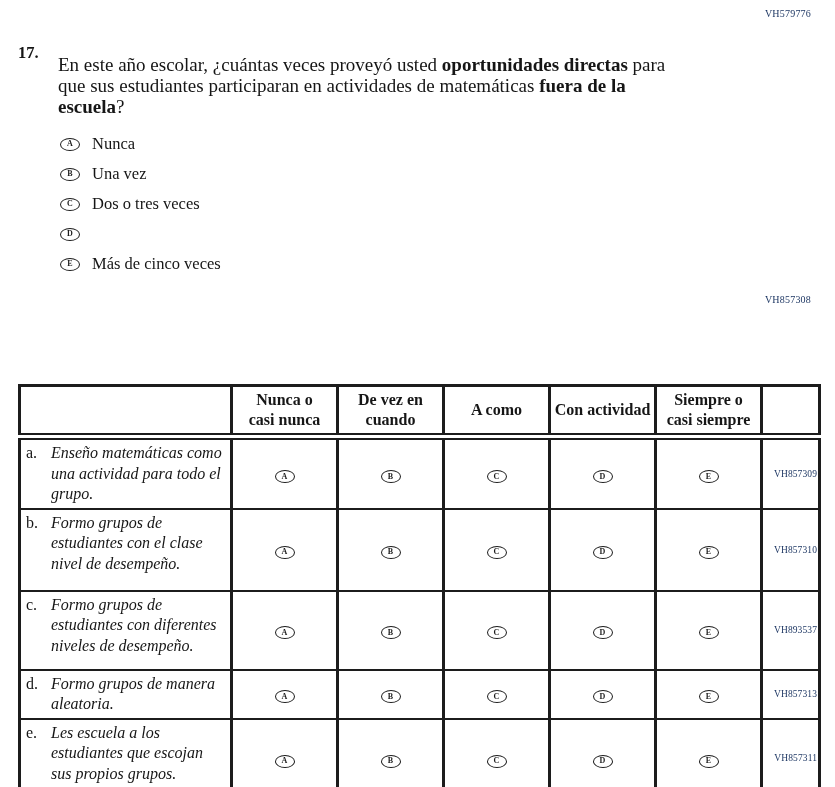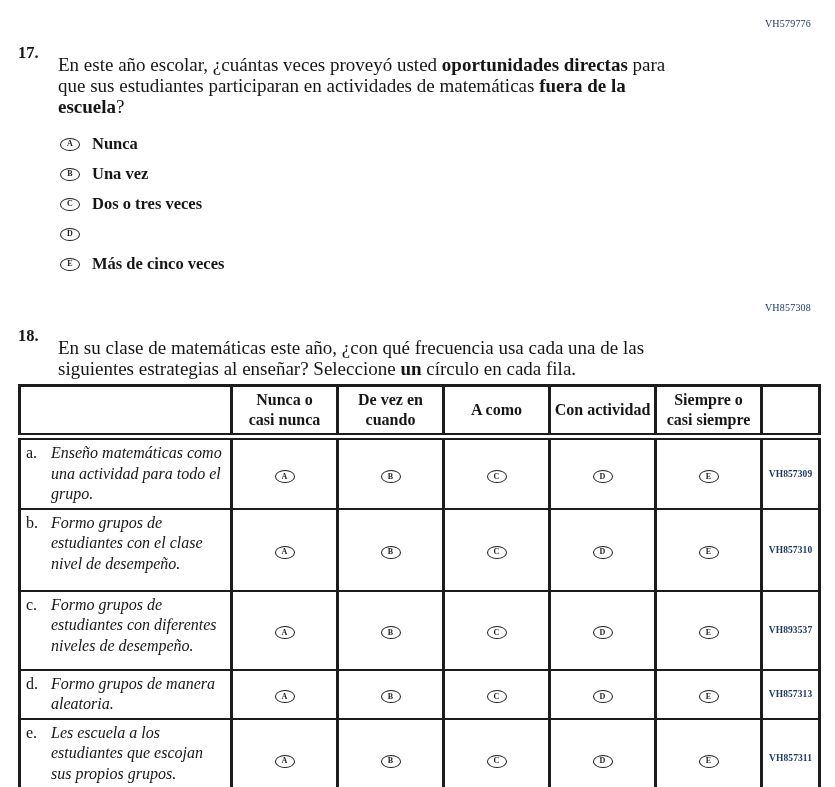--- a/index.html
+++ b/index.html
@@ -11,22 +11,22 @@
     font-family: "Liberation Serif", "DejaVu Serif", serif;
     color: #161616;
   }
   .form-code {
     position: absolute;
     right: 24px;
     font-size: 10px;
     letter-spacing: 0.2px;
     color: #1f3864;
   }
-  .code-q17 { top: 18px; text-align: center; }
-  .code-q18 { top: 302px; }
+  .code-q17 { top: 8px; text-align: center; }
+  .code-q18 { top: 294px; }
 
   .question { position: absolute; left: 18px; display: flex; }
   .q17 { top: 42px; }
   .q18 { top: 325px; }
   .qnum {
     flex: none; width: 28px;
     font-size: 16.5px; font-weight: bold;
     line-height: 21px;
   }
   .qtext {
@@ -38,21 +38,21 @@
   .bubble {
     display: inline-flex; flex: none;
     align-items: center; justify-content: center;
     width: 18px; height: 11px;
     border: 1.4px solid #1c1c1c;
     border-radius: 50%;
     font-size: 8px; font-weight: bold; line-height: 1;
     color: #1c1c1c;
     background: #ffffff;
   }
-  .option .option-label { margin-left: 12px; font-size: 16.5px; font-weight: bold; }
+  .option .option-label { margin-left: 12px; font-size: 16.5px; }
 
   table.grid {
     position: absolute;
     left: 18px; top: 384px;
     width: 800px;
     border-collapse: collapse;
     table-layout: fixed;
     background: #ffffff;
   }
   table.grid td, table.grid th {
@@ -72,24 +72,23 @@
   td.stem {
     vertical-align: top;
     padding: 3px 4px 3px 5px;
     font-size: 16px; line-height: 20.5px;
   }
   td.stem .stem-inner { display: flex; }
   .row-letter { flex: none; width: 25px; }
   .row-text { flex: 1; font-style: italic; }
   td.bubble-cell { text-align: center; vertical-align: middle; padding: 0; }
   td.code-cell {
-    text-align: center; vertical-align: middle;
+    text-align: right; vertical-align: middle;
     font-size: 9.5px; color: #1f3864; padding: 0 1px;
     letter-spacing: 0.1px;
-    font-weight: bold;
   }
 </style>
 </head>
 <body>
 
 <div class="page">
 
   <div class="form-code code-q17">VH579776</div>
 
   <section class="question q17">
@@ -115,26 +114,20 @@
         <div class="option">
           <span class="bubble">E</span>
           <span class="option-label">Más de cinco veces</span>
         </div>
       </div>
     </div>
   </section>
 
   <div class="form-code code-q18">VH857308</div>
 
-  <section class="question q18">
-    <div class="qnum">18.</div>
-    <div class="qbody">
-      <p class="qtext"><span>En su clase de matemáticas este año, ¿con qué frecuencia usa cada una de las siguientes estrategias al enseñar? Seleccione </span><b>un</b><span> círculo en cada fila.</span></p>
-    </div>
-  </section>
 
   <table class="grid">
     <colgroup>
       <col style="width:212px">
       <col style="width:106px">
         <col style="width:106px">
         <col style="width:106px">
         <col style="width:106px">
         <col style="width:106px">
       <col style="width:58px">

